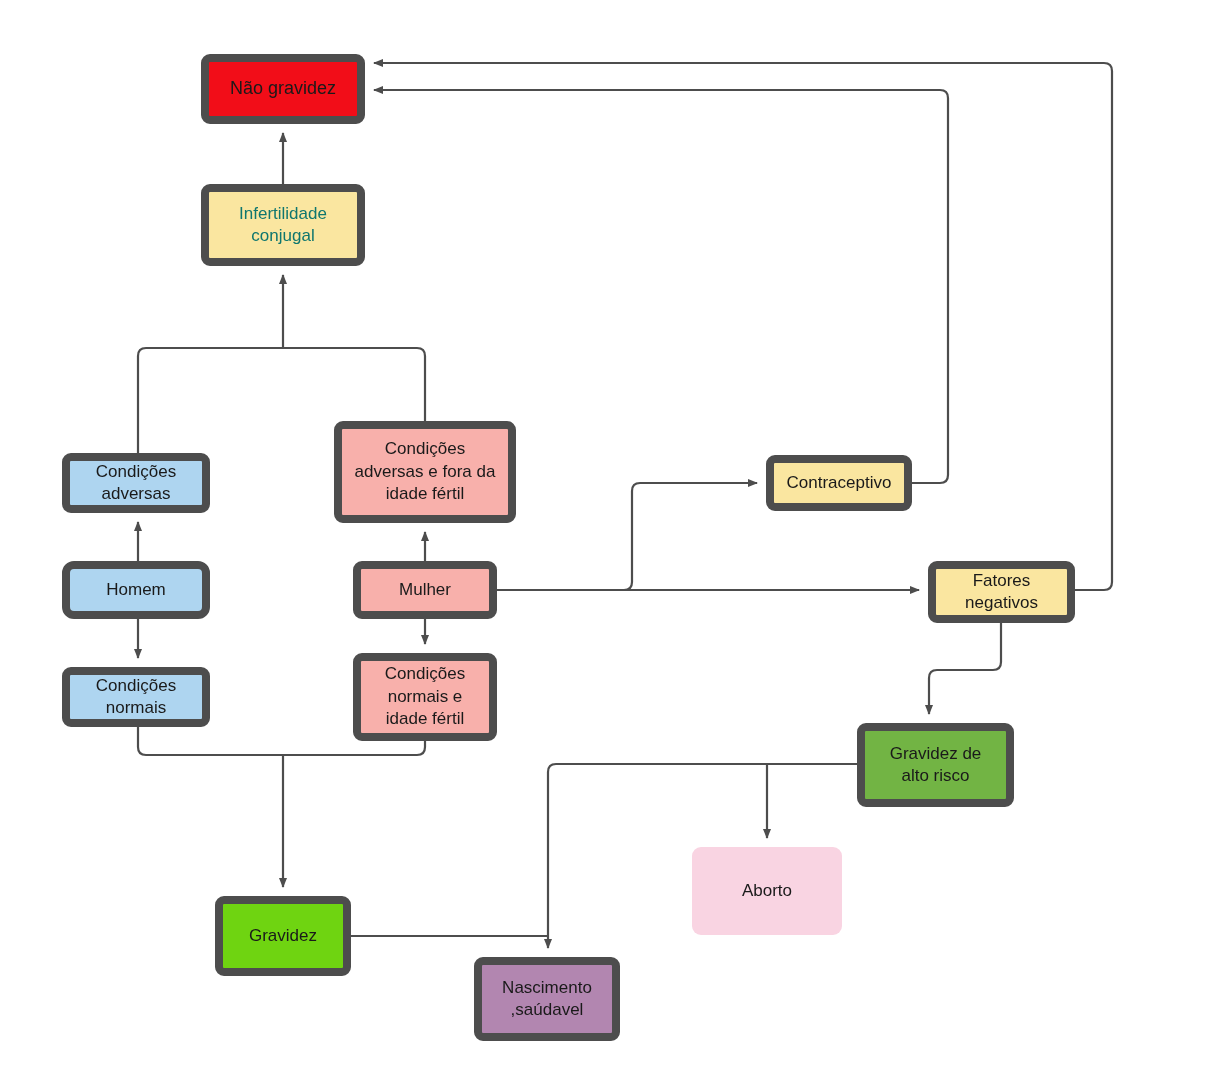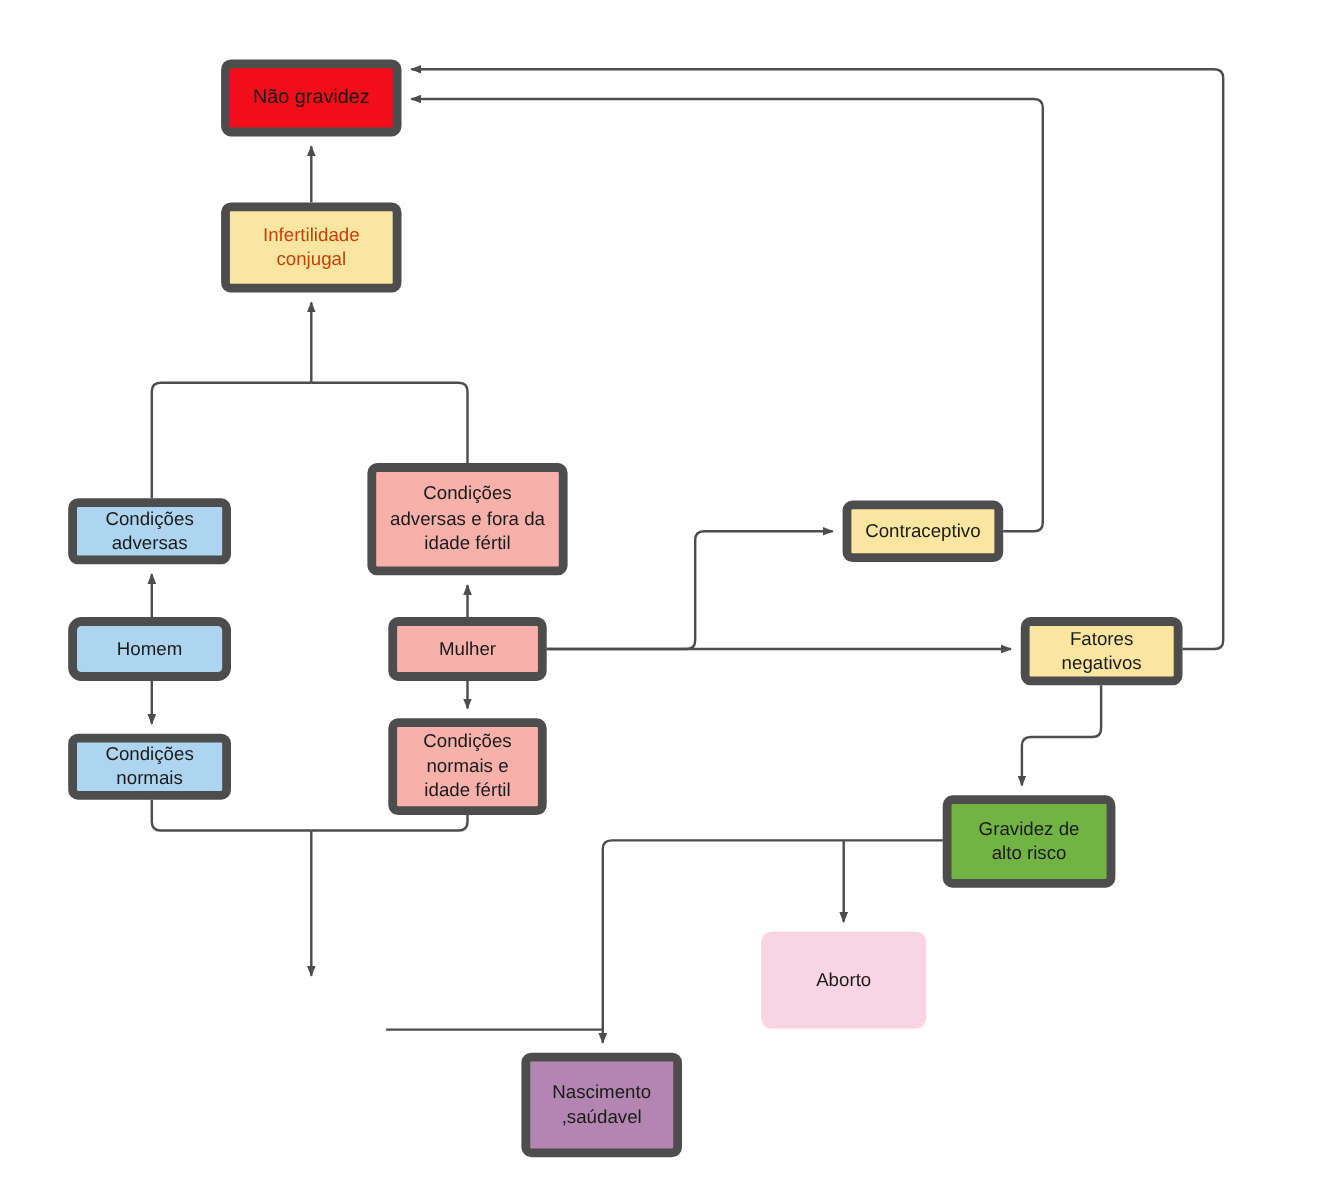--- a/index.html
+++ b/index.html
@@ -99,21 +99,21 @@
       <path d="M767,764 L767,838" marker-end="url(#arrowhead)"></path>
 
       <path d="M351,936 L548,936"></path>
 
     </g>
   </svg>
 
   <div class="node" style="left: 201px; top: 54px; width: 164px; height: 70px; background: rgb(242, 13, 24); border-color: rgb(77, 77, 77); font-size: 18px; color: rgb(26, 26, 26);">
     <span class="lbl">Não gravidez</span>
   </div>
-  <div class="node" style="left: 201px; top: 184px; width: 164px; height: 82px; background: rgb(250, 230, 160); border-color: rgb(77, 77, 77); font-size: 17px; color: #c2410c;">
+  <div class="node" style="left: 201px; top: 184px; width: 164px; height: 82px; background: rgb(250, 230, 160); border-color: rgb(77, 77, 77); font-size: 17px; color: #0f766e;">
     <span class="lbl">Infertilidade
 conjugal</span>
   </div>
   <div class="node" style="left: 62px; top: 453px; width: 148px; height: 60px; background: rgb(174, 213, 240); border-color: rgb(77, 77, 77); font-size: 17px; color: rgb(26, 26, 26);">
     <span class="lbl">Condições
 adversas</span>
   </div>
   <div class="node" style="left: 62px; top: 561px; width: 148px; height: 58px; background: rgb(174, 213, 240); border-color: rgb(77, 77, 77); font-size: 17px; color: rgb(26, 26, 26); border-radius: 12px;">
     <span class="lbl">Homem</span>
   </div>
@@ -141,18 +141,21 @@
   <div class="node" style="left: 766px; top: 455px; width: 146px; height: 56px; background: rgb(250, 230, 160); border-color: rgb(77, 77, 77); font-size: 17px; color: rgb(26, 26, 26);">
     <span class="lbl">Contraceptivo</span>
   </div>
   <div class="node" style="left: 857px; top: 723px; width: 157px; height: 84px; background: rgb(114, 180, 68); border-color: rgb(77, 77, 77); font-size: 17px; color: rgb(26, 26, 26);">
     <span class="lbl">Gravidez de
 alto risco</span>
   </div>
   <div class="node noborder" style="left: 692px; top: 847px; width: 150px; height: 88px; background: rgb(249, 212, 226); border: none; font-size: 17px; color: rgb(26, 26, 26);">
     <span class="lbl">Aborto</span>
   </div>
-  <div class="node" style="left: 474px; top: 957px; width: 146px; height: 95px; background: rgb(178, 134, 176); border-color: rgb(77, 77, 77); font-size: 17px; color: rgb(26, 26, 26);">
+  <div class="node" style="left: 215px; top: 896px; width: 136px; height: 80px; background: rgb(111, 212, 17); border-color: rgb(77, 77, 77); font-size: 17px; color: rgb(26, 26, 26);">
+    <span class="lbl">Gravidez</span>
+  </div>
+  <div class="node" style="left: 474px; top: 957px; width: 146px; height: 84px; background: rgb(178, 134, 176); border-color: rgb(77, 77, 77); font-size: 17px; color: rgb(26, 26, 26);">
     <span class="lbl">Nascimento
 ,saúdavel</span>
   </div>
 
 </div>
 
 </body></html>

